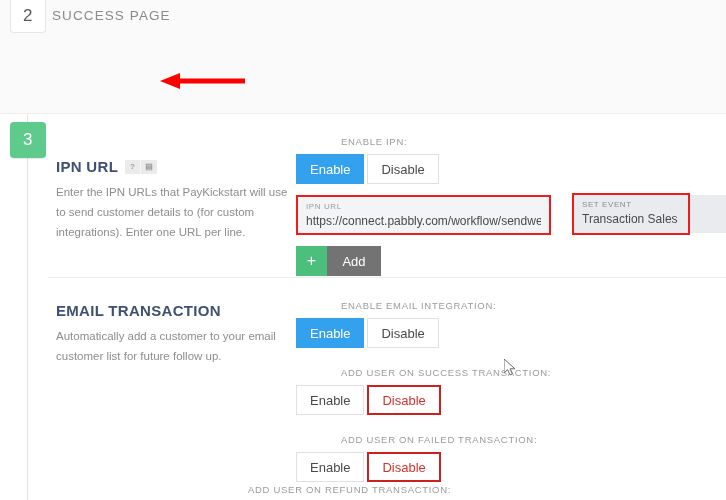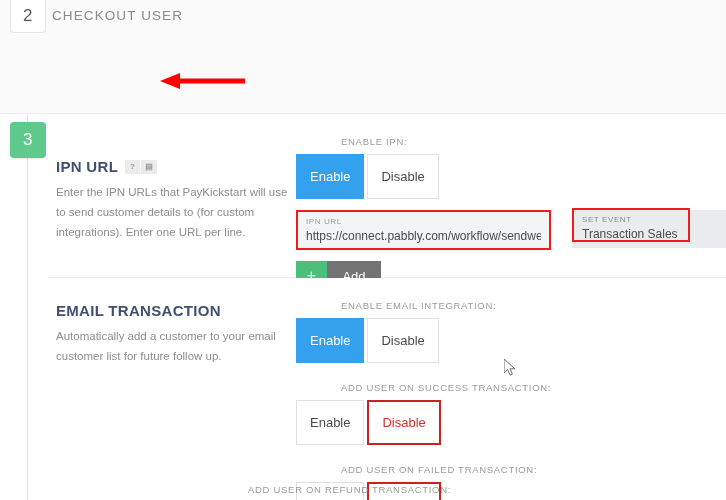--- a/index.html
+++ b/index.html
@@ -82,21 +82,21 @@
   .sec-desc { font-size: 11.5px; line-height: 20px; color: #8d8d8d; }
 
   .sec-right { position: absolute; left: 248px; top: 22px; width: 430px; }
   .fld-label {
     font-size: 9.5px; letter-spacing: .7px; color: #9b9b9b;
     text-transform: uppercase; margin-bottom: 7px; padding-left: 45px;
   }
 
   .btn-group { display: flex; }
   .btn {
-    height: 45px; min-width: 57px; padding: 0 13px;
+    height: 30px; min-width: 57px; padding: 0 13px;
     display: flex; align-items: center; justify-content: center;
     font-size: 13px; background: #fff; color: #4a4a4a;
     border: 1px solid #e0e0e0; cursor: pointer;
   }
   .btn + .btn { margin-left: 3px; }
   .btn.blue { background: #34a1ef; border-color: #34a1ef; color: #fff; }
   .btn.redsel { color: #d0332e; border: 2px solid #cc2121; font-weight: 400; }
 
   
   .ipn-row { position: relative; margin-top: 11px; height: 40px; }
@@ -109,21 +109,21 @@
     font-size: 8px; letter-spacing: .6px; color: #9b9b9b; text-transform: uppercase;
   }
   .ipn-url-box .inner-val {
     font-size: 12px; color: #4a4a4a; margin-top: 3px; white-space: nowrap; overflow: hidden;
   }
   .set-event-bg {
     position: absolute; left: 276px; top: 0; width: 202px; height: 38px;
     background: #e9ebee;
   }
   .set-event-box {
-    position: absolute; left: 276px; top: -2px; width: 118px; height: 34px;
+    position: absolute; left: 276px; top: -2px; width: 118px; height: 42px;
     border: 2px solid #ee1c1c; background: #e9ebee;
     padding: 5px 8px 0 8px;
   }
   .set-event-box .inner-lab {
     font-size: 8px; letter-spacing: .6px; color: #8c8c8c; text-transform: uppercase;
   }
   .set-event-box .inner-val {
     font-size: 12px; color: #4a4a4a; margin-top: 3px; white-space: nowrap;
   }
 
@@ -151,21 +151,21 @@
 </head>
 <body>
 
 <div id="app">
 
   <div class="topstrip"></div>
   <div class="rail-line"></div>
 
   <div class="step-row row2">
     <div class="badge num2">2</div>
-    <div class="step-title t2">CHECKOUT USER</div>
+    <div class="step-title t2">SUCCESS PAGE</div>
   </div>
 
   <div class="step-row row3">
     <div class="badge num3">3</div>
     <div class="step-title t3">INTEGRATIONS</div>
   </div>
 
   <div class="arrow-wrap">
     <svg width="86" height="20" viewBox="0 0 86 20">
       <polygon points="0,10 20,2 20,18" fill="#ff0000"></polygon>

